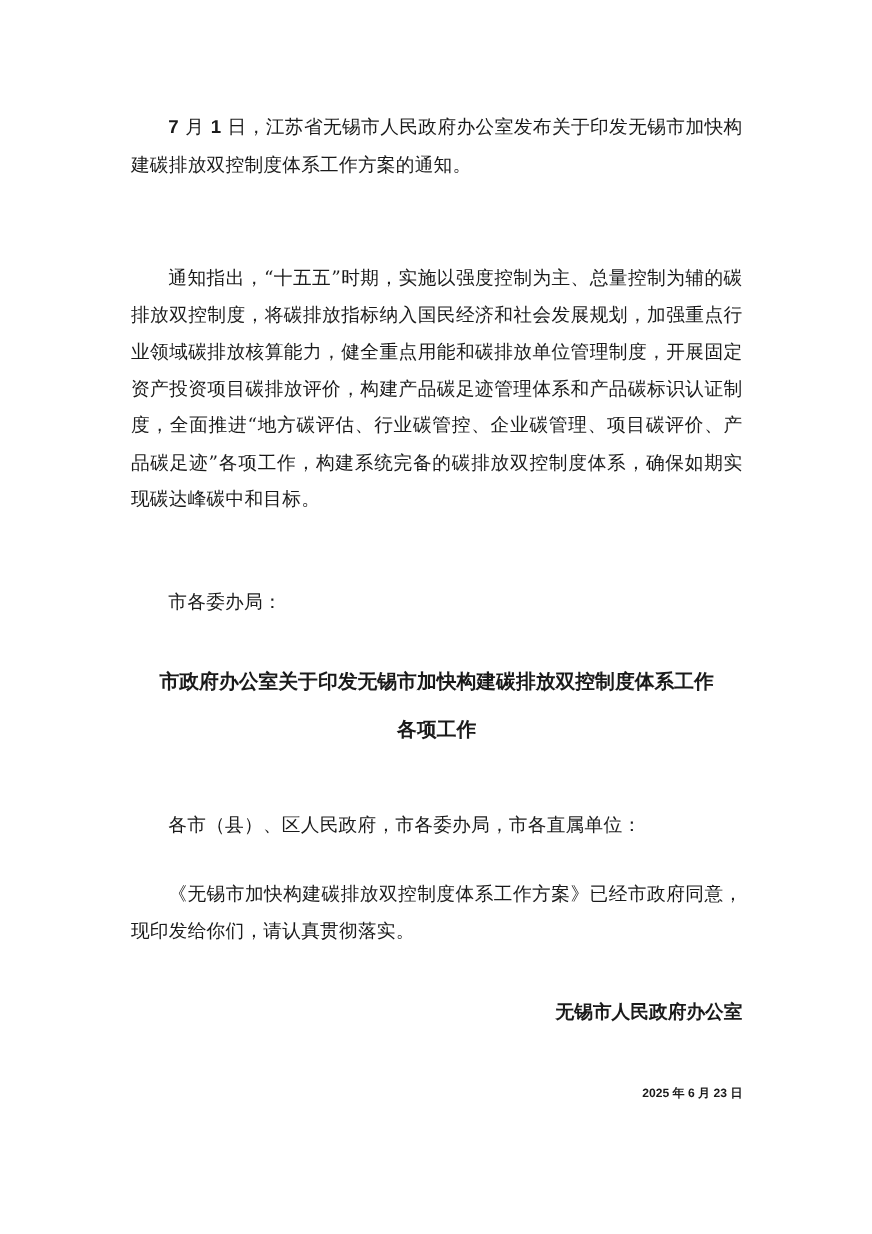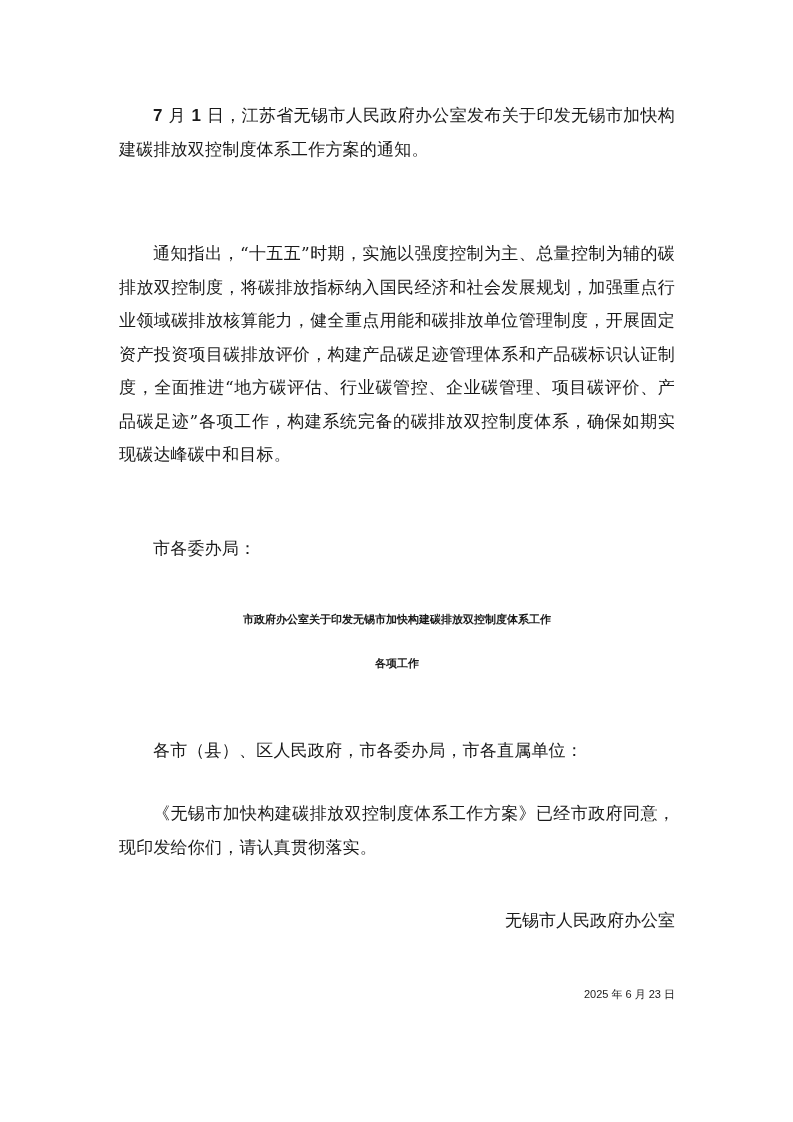--- a/index.html
+++ b/index.html
@@ -36,31 +36,32 @@
     font-family: "Liberation Sans", "DejaVu Sans", sans-serif;
     font-weight: bold;
   }
   .title {
     position: absolute;
     left: 0;
     width: 556px;
     text-align: center;
     font-family: "DejaVu Sans", "Liberation Sans", sans-serif;
     font-weight: bold;
-    font-size: 11px;
+    font-size: 18px;
     line-height: 44px;
     margin: 0;
   }
   .title span { display: block; }
   .sig {
     position: absolute;
     right: 0;
     font-size: 17px;
     line-height: 24px;
     white-space: nowrap;
+    font-weight: bold;
   }
   .sig-date {
     font-family: "Liberation Sans", "DejaVu Sans", sans-serif;
     font-size: 11px;
   }
 </style>
 </head>
 <body>
 
 <div class="page">

